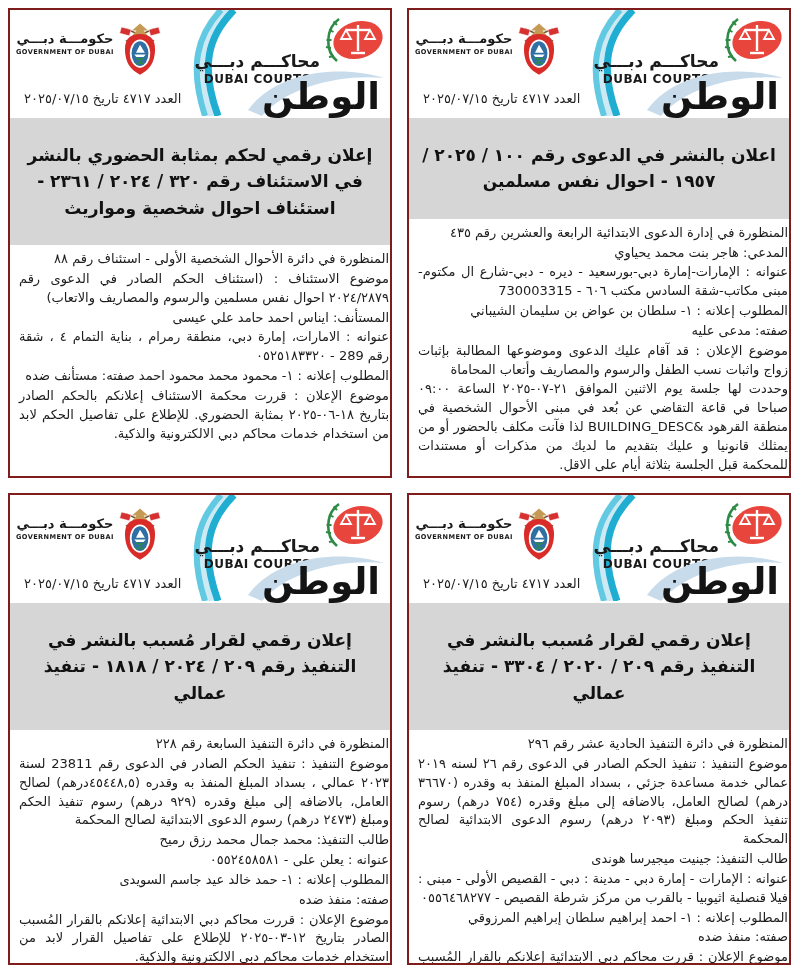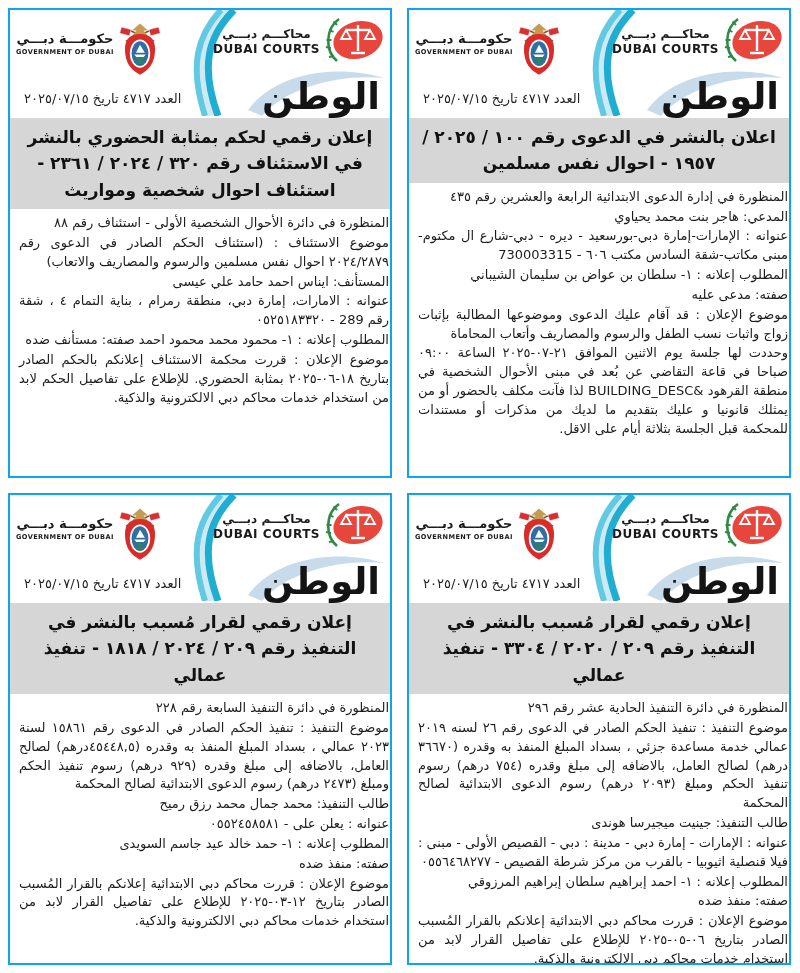--- a/index.html
+++ b/index.html
@@ -1,41 +1,41 @@
 <!DOCTYPE html>
 <html><head>
 <meta charset="utf-8">
 <style>
   html,body{margin:0;padding:0;background:#fff;}
   body{width:800px;height:973px;font-family:"DejaVu Sans",sans-serif;color:#1a1a1a;}
   .sheet{box-sizing:border-box;width:800px;height:973px;padding:8px 9px 8px 8px;
          display:grid;grid-template-columns:1fr 1fr;grid-template-rows:470px 472px;gap:15px;}
-  .notice{border:2px solid #0ea5e9;background:#fff;overflow:hidden;position:relative;
+  .notice{border:2px solid #7f1d1d;background:#fff;overflow:hidden;position:relative;
           display:flex;flex-direction:column;}
   
   .masthead{position:relative;height:106px;flex:0 0 auto;}
   .wave{position:absolute;left:168px;top:0;height:106px;width:72px;}
   .gov-block{position:absolute;left:6px;top:12px;display:flex;align-items:flex-start;}
   .gov-text{text-align:center;margin-top:10px;}
   .gov-ar{font-size:13px;font-weight:bold;direction:rtl;line-height:1.1;}
   .gov-en{font-size:6.6px;font-weight:bold;letter-spacing:.4px;margin-top:2px;}
   .gov-emblem{width:46px;height:56px;margin-left:3px;}
   .courts-block{position:absolute;right:4px;top:6px;display:flex;align-items:flex-start;}
   .courts-text{text-align:center;margin-top:12px;}
-  .courts-ar{font-size:12px;font-weight:bold;direction:rtl;line-height:1.1;}
+  .courts-ar{font-size:17px;font-weight:bold;direction:rtl;line-height:1.1;margin-top:24px;}
   .courts-en{font-size:12px;font-weight:bold;letter-spacing:.5px;margin-top:1px;}
   .courts-logo{width:64px;height:48px;margin-left:2px;}
   .issue-line{position:absolute;left:14px;bottom:10px;font-size:13px;direction:rtl;color:#222;}
   .watan{position:absolute;right:8px;bottom:0;height:52px;width:140px;}
   .watan .swoosh{position:absolute;right:-4px;bottom:0;width:140px;height:52px;}
   .watan .wtxt{position:absolute;right:2px;bottom:-2px;font-size:37px;font-weight:bold;
                direction:rtl;color:#141414;letter-spacing:-1px;}
   
   .headline{flex:0 0 auto;margin:2px 0 0 0;background:#d6d6d6;direction:rtl;text-align:center;
-            font-size:17px;font-weight:bold;line-height:1.55;padding:6px 8px;color:#111;}
+            font-size:17px;font-weight:bold;line-height:1.55;padding:24px 8px;color:#111;}
   
   .notice-body{flex:1 1 auto;direction:rtl;text-align:justify;font-size:13px;
                line-height:1.45;padding:5px 1px 4px 9px;color:#1c1c1c;}
   .body-line{margin:0 0 1px 0;}
 </style>
 </head>
 <body>
 
 <div class="sheet">
 
@@ -211,21 +211,21 @@
       <div class="watan">
         <svg class="swoosh" viewBox="0 0 140 52">
           <path d="M2 46 C30 8 92 0 138 14 C96 10 42 22 16 52 z" fill="#c7dbeb"></path>
         </svg>
         <span class="wtxt">الوطن</span>
       </div>
     </header>
     <h2 class="headline">إعلان رقمي لقرار مُسبب بالنشر في التنفيذ رقم ٢٠٩ / ٢٠٢٤ / ١٨١٨ - تنفيذ عمالي</h2>
     <div class="notice-body">
         <div class="body-line">المنظورة في دائرة التنفيذ السابعة رقم ٢٢٨</div>
-        <div class="body-line">موضوع التنفيذ : تنفيذ الحكم الصادر في الدعوى رقم ١٥٨٦١ لسنة ٢٠٢٣ عمالي ، بسداد المبلغ المنفذ به وقدره (٤٥٤٤٨,٥درهم) لصالح العامل، بالاضافه إلى مبلغ وقدره (٩٢٩ درهم) رسوم تنفيذ الحكم ومبلغ (٢٤٧٣ درهم) رسوم الدعوى الابتدائية لصالح المحكمة</div>
+        <div class="body-line">موضوع التنفيذ : تنفيذ الحكم الصادر في الدعوى رقم 23811 لسنة ٢٠٢٣ عمالي ، بسداد المبلغ المنفذ به وقدره (٤٥٤٤٨,٥درهم) لصالح العامل، بالاضافه إلى مبلغ وقدره (٩٢٩ درهم) رسوم تنفيذ الحكم ومبلغ (٢٤٧٣ درهم) رسوم الدعوى الابتدائية لصالح المحكمة</div>
         <div class="body-line">طالب التنفيذ: محمد جمال محمد رزق رميح</div>
         <div class="body-line">عنوانه : يعلن على - ٠٥٥٢٤٥٨٥٨١</div>
         <div class="body-line">المطلوب إعلانه : ١- حمد خالد عيد جاسم السويدى</div>
         <div class="body-line">صفته: منفذ ضده</div>
         <div class="body-line">موضوع الإعلان : قررت محاكم دبي الابتدائية إعلانكم بالقرار المُسبب الصادر بتاريخ ١٢-٠٣-٢٠٢٥ للإطلاع على تفاصيل القرار لابد من استخدام خدمات محاكم دبي الالكترونية والذكية.</div>
       </div>
   </article>
 
   <article class="notice">
     <header class="masthead">

